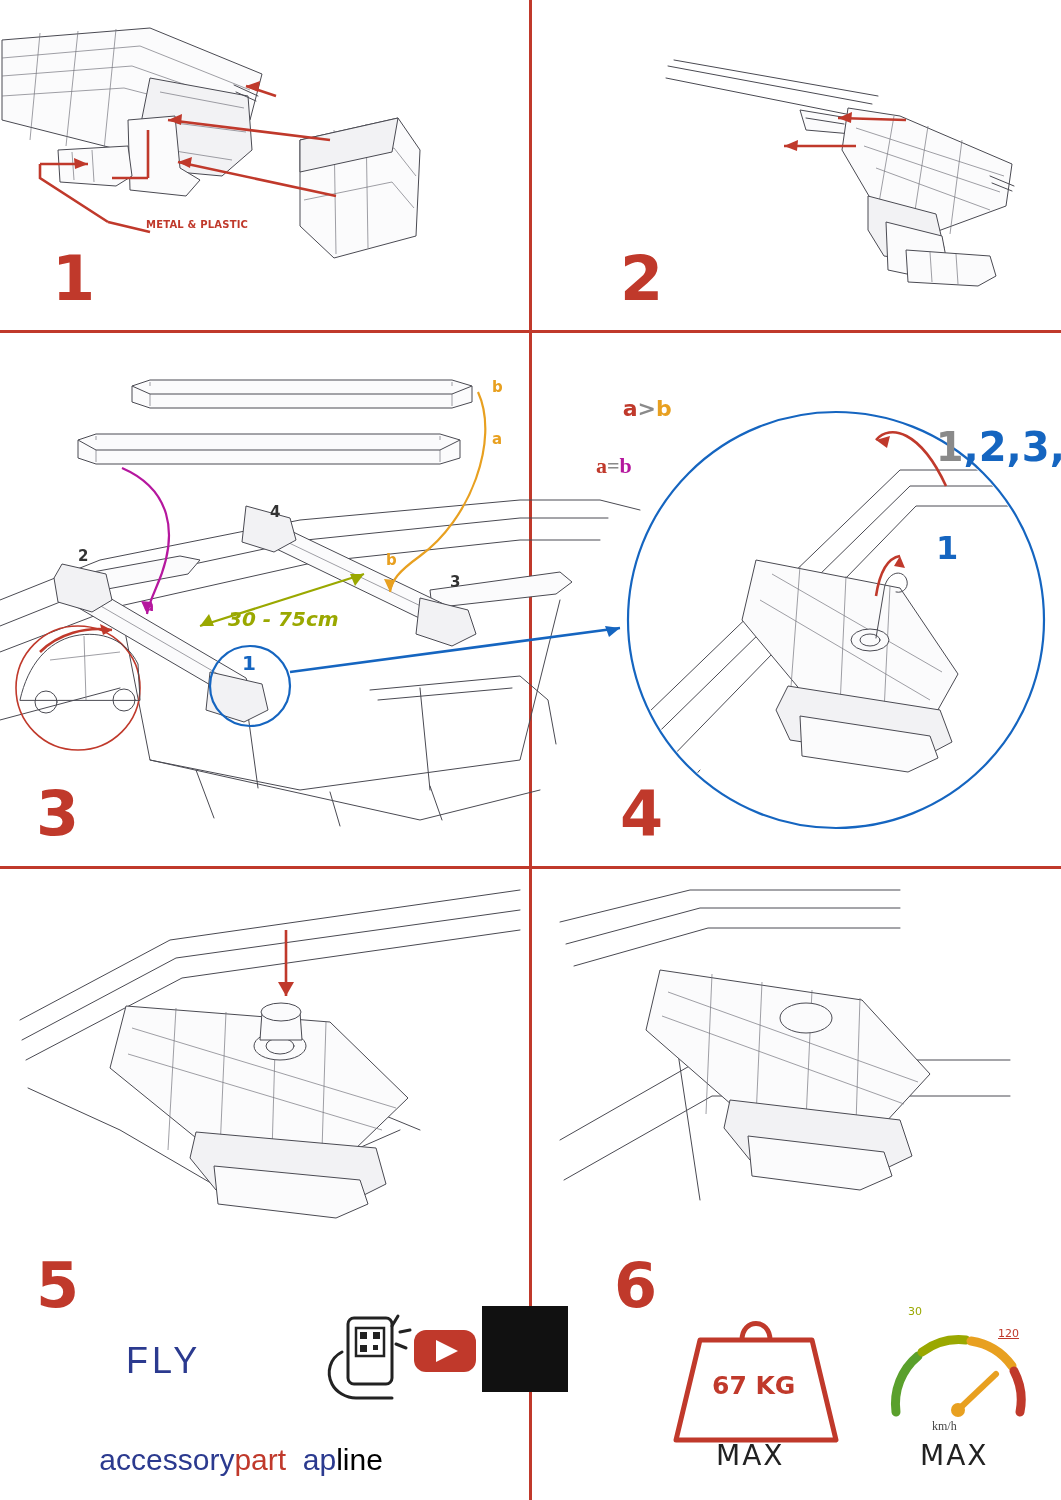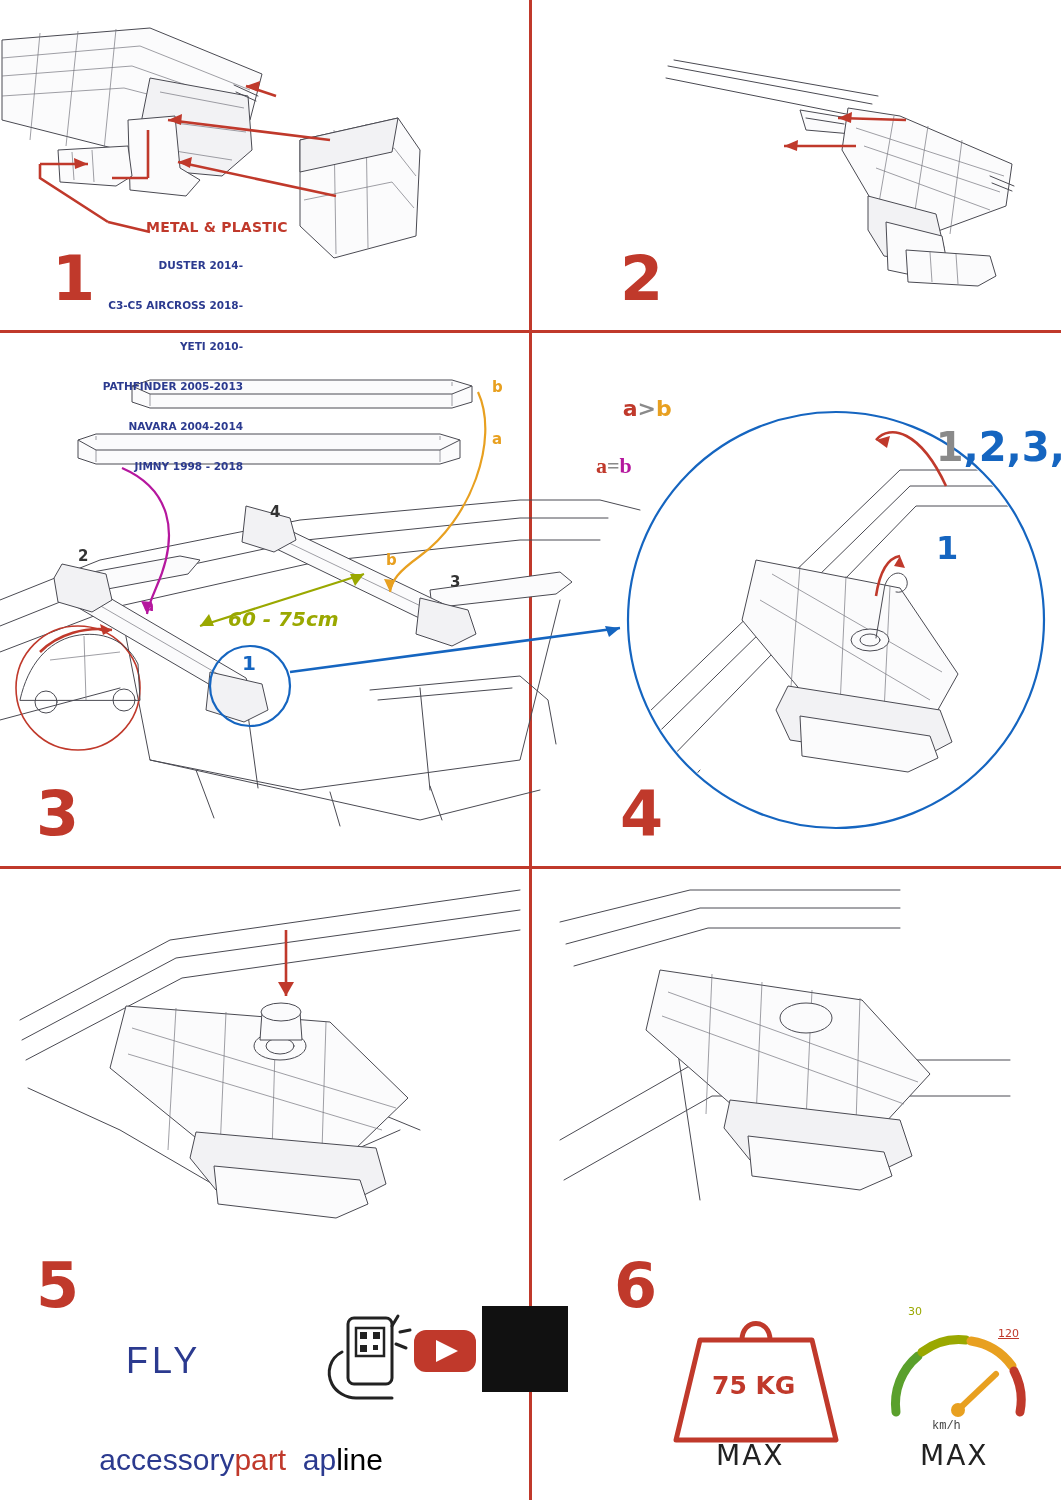--- a/index.html
+++ b/index.html
@@ -26,21 +26,21 @@
     font-weight:bold;
     font-family:"DejaVu Sans", sans-serif;
     line-height:1;
   }
 
   
   .txt{position:absolute;white-space:pre;line-height:1.15;}
 
   
   .metal-title{
-    color:#c0392b;font-size:14px;font-weight:bold;letter-spacing:.2px;
+    color:#c0392b;font-size:10px;font-weight:bold;letter-spacing:.2px;
     font-family:"DejaVu Sans", sans-serif;
   }
   .veh-list{
     color:#2b3a8f;font-size:10.5px;font-weight:bold;text-align:right;
     font-family:"DejaVu Sans", sans-serif;line-height:1.28;
   }
 
   
   .lbl-ab{font-size:22px;font-weight:bold;font-family:"DejaVu Sans", sans-serif;}
   .c-orange{color:#e8a020;}
@@ -70,21 +70,21 @@
   .b-ap{color:#2b3a8f;margin-top:26px;}
   .b-line{color:#000000;}
 
   
   .maxtxt{
     font-size:28px;color:#222;font-family:"DejaVu Sans", sans-serif;letter-spacing:2px;
   }
   .kgtxt{
     font-size:25px;color:#c0392b;font-weight:bold;font-family:"DejaVu Sans", sans-serif;
   }
-  .kmh{font-size:12px;color:#444;font-family:Liberation Mono, monospace;}
+  .kmh{font-size:12px;color:#444;font-family:Liberation Serif, serif;}
   .gauge-num{font-size:11px;color:#9aa800;font-family:"DejaVu Sans", sans-serif;}
   .gauge-num.hi{color:#c0392b;text-decoration:underline;}
 
   svg{display:block;}
   .ln{fill:none;stroke:#4a4a52;stroke-width:1;stroke-linejoin:round;stroke-linecap:round;}
   .ln-thin{fill:none;stroke:#76767e;stroke-width:.7;}
   .ln-fill{fill:#fbfbfc;stroke:#4a4a52;stroke-width:1;stroke-linejoin:round;}
   .ln-fill2{fill:#f2f2f4;stroke:#4a4a52;stroke-width:1;stroke-linejoin:round;}
   .arr-red{fill:none;stroke:#c0392b;stroke-width:2.6;}
   .arr-blue{fill:none;stroke:#1565c0;stroke-width:2.6;}
@@ -401,59 +401,51 @@
   </svg>
 
   <div class="stepnum txt" style="left:52px;top:243px;">1</div>
   <div class="stepnum txt" style="left:620px;top:243px;">2</div>
   <div class="stepnum txt" style="left:36px;top:778px;">3</div>
   <div class="stepnum txt" style="left:620px;top:778px;">4</div>
   <div class="stepnum txt" style="left:36px;top:1250px;">5</div>
   <div class="stepnum txt" style="left:614px;top:1250px;">6</div>
 
   <div class="txt metal-title" style="left:146px;top:219px;">METAL &amp; PLASTIC</div>
-  <div class="txt veh-list" style="left:0px;top:232px;width:243px;">
-    <div>DUSTER 2014-</div>
-    <div>C3-C5 AIRCROSS 2018-</div>
-    <div>YETI 2010-</div>
-    <div>PATHFINDER 2005-2013</div>
-    <div>NAVARA 2004-2014</div>
-    <div>JIMNY 1998 - 2018</div>
-  </div>
 
   <div class="txt smalllbl c-orange" style="left:492px;top:379px;">b</div>
   <div class="txt smalllbl c-orange" style="left:492px;top:431px;">a</div>
   <div class="txt smalllbl c-orange" style="left:386px;top:552px;">b</div>
   <div class="txt smalllbl c-purple" style="left:144px;top:598px;">a</div>
 
   <div class="txt lbl-ab" style="left:592px;top:371px;">
     <span class="c-red">a</span><span class="c-grey">&gt;</span><span class="c-orange">b</span>
   </div>
   <div class="txt lbl-ab" style="left:574px;top:428px;font-family:Liberation Serif, serif;">
     <span class="c-red">a</span><span class="c-grey">=</span><span class="c-purple">b</span>
   </div>
 
-  <div class="txt dimlabel" style="left:228px;top:608px;">60 - 75cm</div>
+  <div class="txt dimlabel" style="left:228px;top:608px;">30 - 75cm</div>
 
   <div class="txt barnum" style="left:78px;top:548px;">2</div>
   <div class="txt barnum" style="left:450px;top:574px;">3</div>
   <div class="txt barnum" style="left:270px;top:504px;">4</div>
   <div class="txt circnum" style="left:242px;top:652px;">1</div>
 
   <div class="txt seq1234" style="left:880px;top:378px;">
     <span class="c-grey">1</span><span class="c-blue">,</span><span class="c-blue">2</span><span class="c-blue">,</span><span class="c-blue">3</span><span class="c-blue">,</span>
   </div>
   <div class="txt" style="left:936px;top:530px;font-size:32px;font-weight:bold;color:#1565c0;font-family:'DejaVu Sans',sans-serif;">1</div>
 
   <div class="txt fly" style="left:126px;top:1340px;">FLY</div>
   <div class="txt brandline" style="left:66px;top:1408px;">
     <span class="b-accessory">accessory</span><span class="b-part">part</span><span>&nbsp;&nbsp;</span><span class="b-ap">ap</span><span class="b-line">line</span>
   </div>
 
-  <div class="txt kgtxt" style="left:712px;top:1372px;">75 KG</div>
+  <div class="txt kgtxt" style="left:712px;top:1372px;">67 KG</div>
   <div class="txt maxtxt" style="left:716px;top:1440px;">MAX</div>
 
   <div class="txt gauge-num" style="left:908px;top:1306px;">30</div>
   <div class="txt gauge-num hi" style="left:998px;top:1328px;">120</div>
   <div class="txt kmh" style="left:932px;top:1420px;">km/h</div>
   <div class="txt maxtxt" style="left:920px;top:1440px;">MAX</div>
 
 </div>
 
 </body></html>

